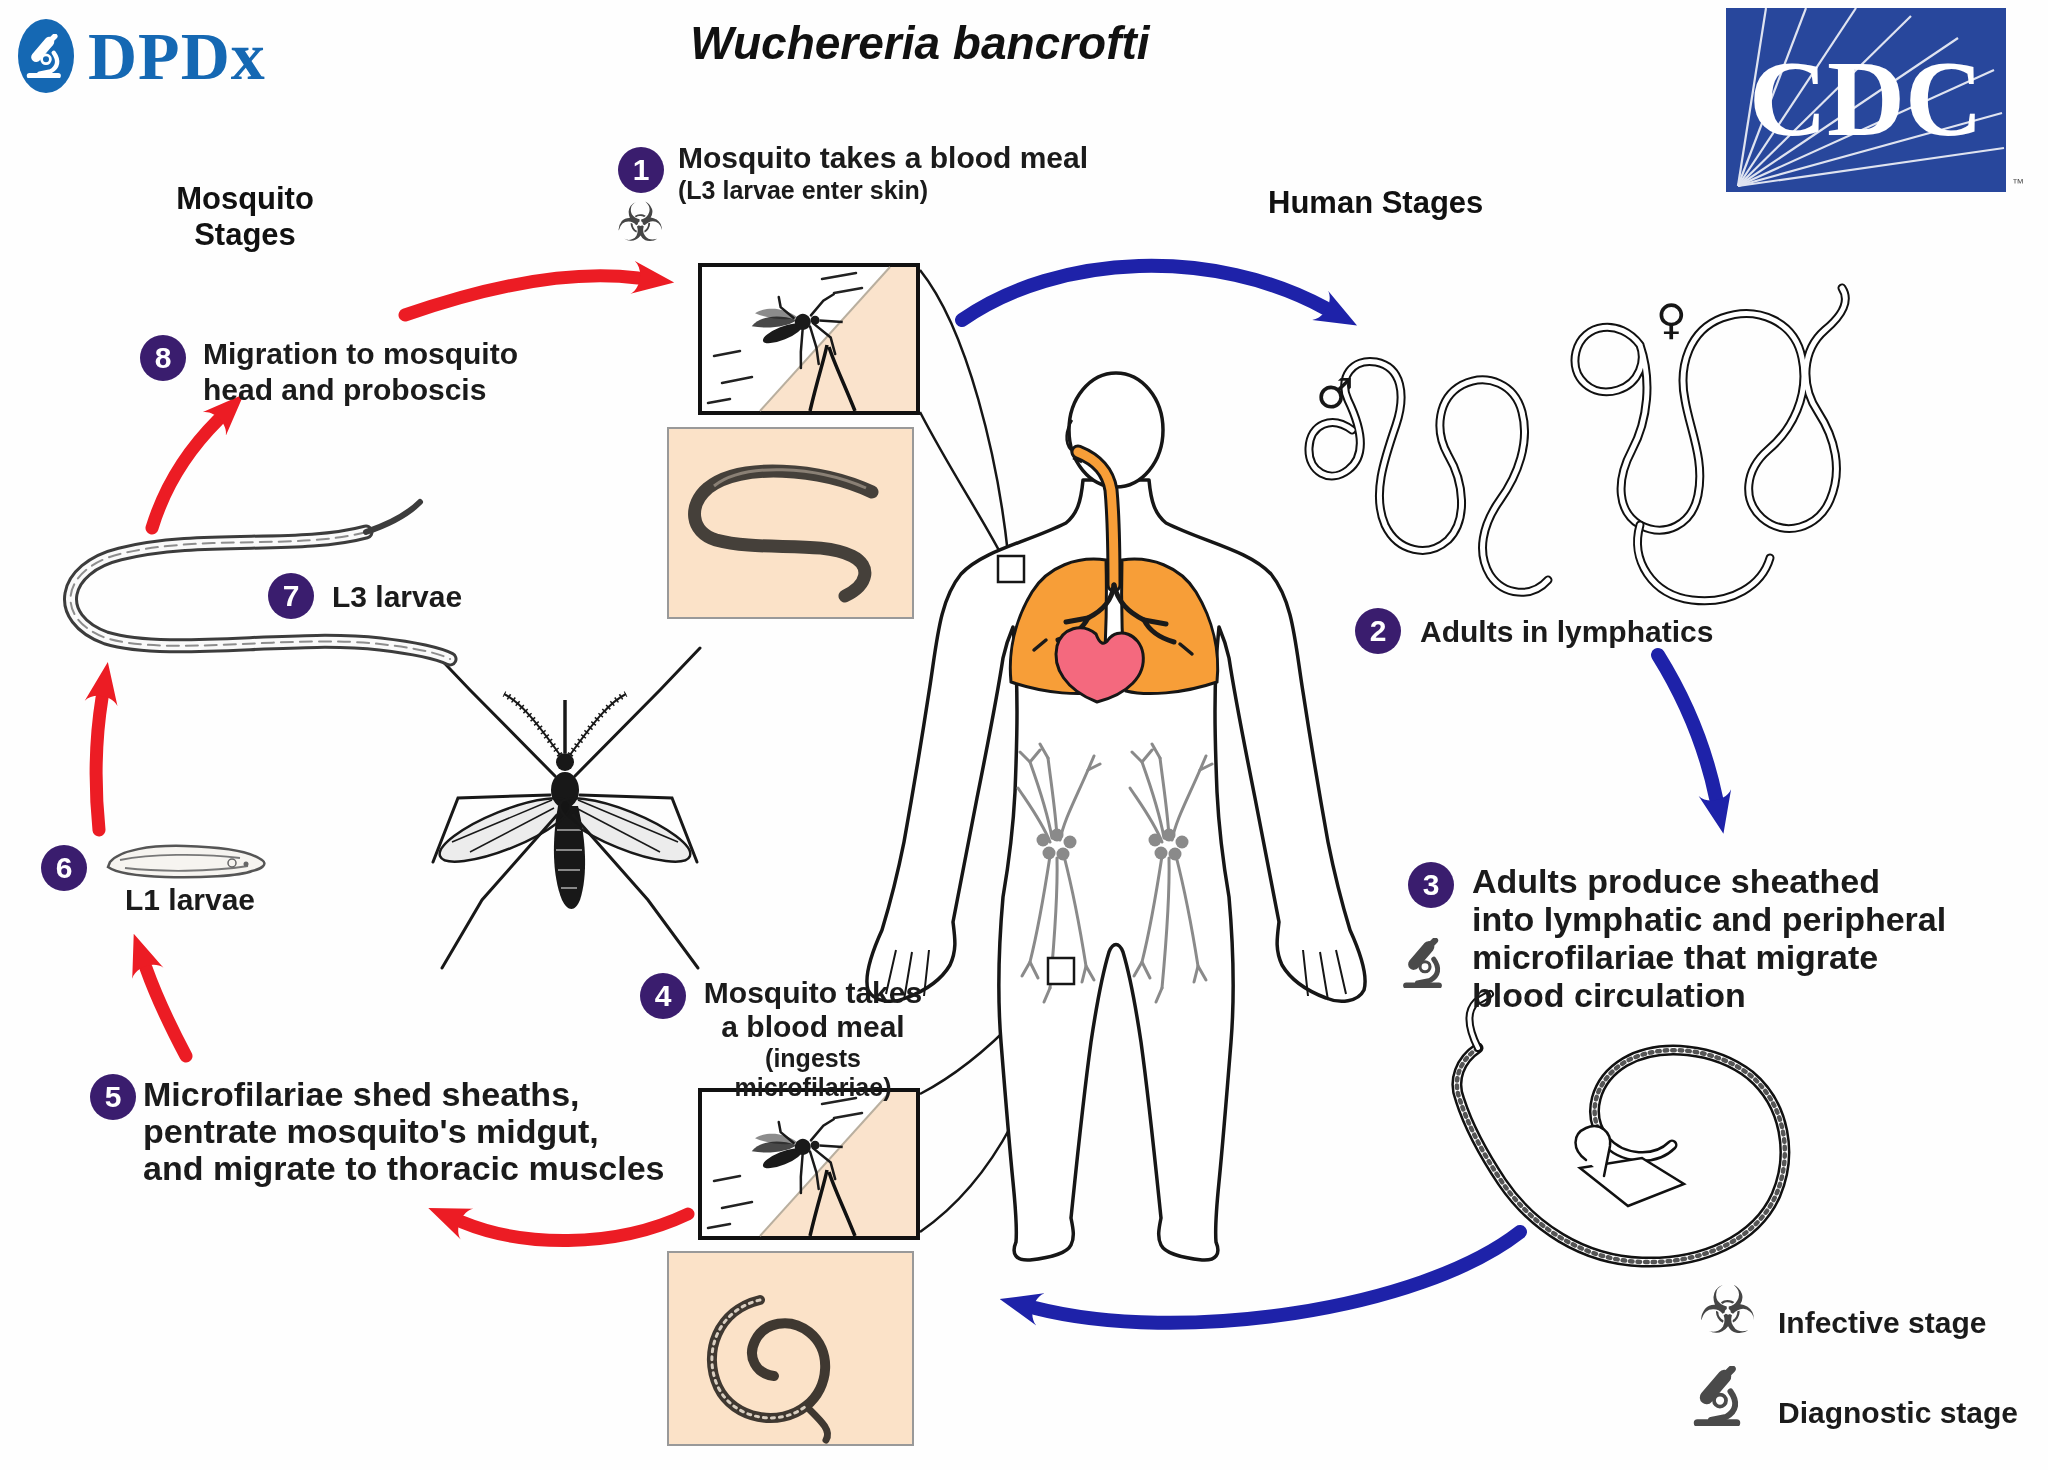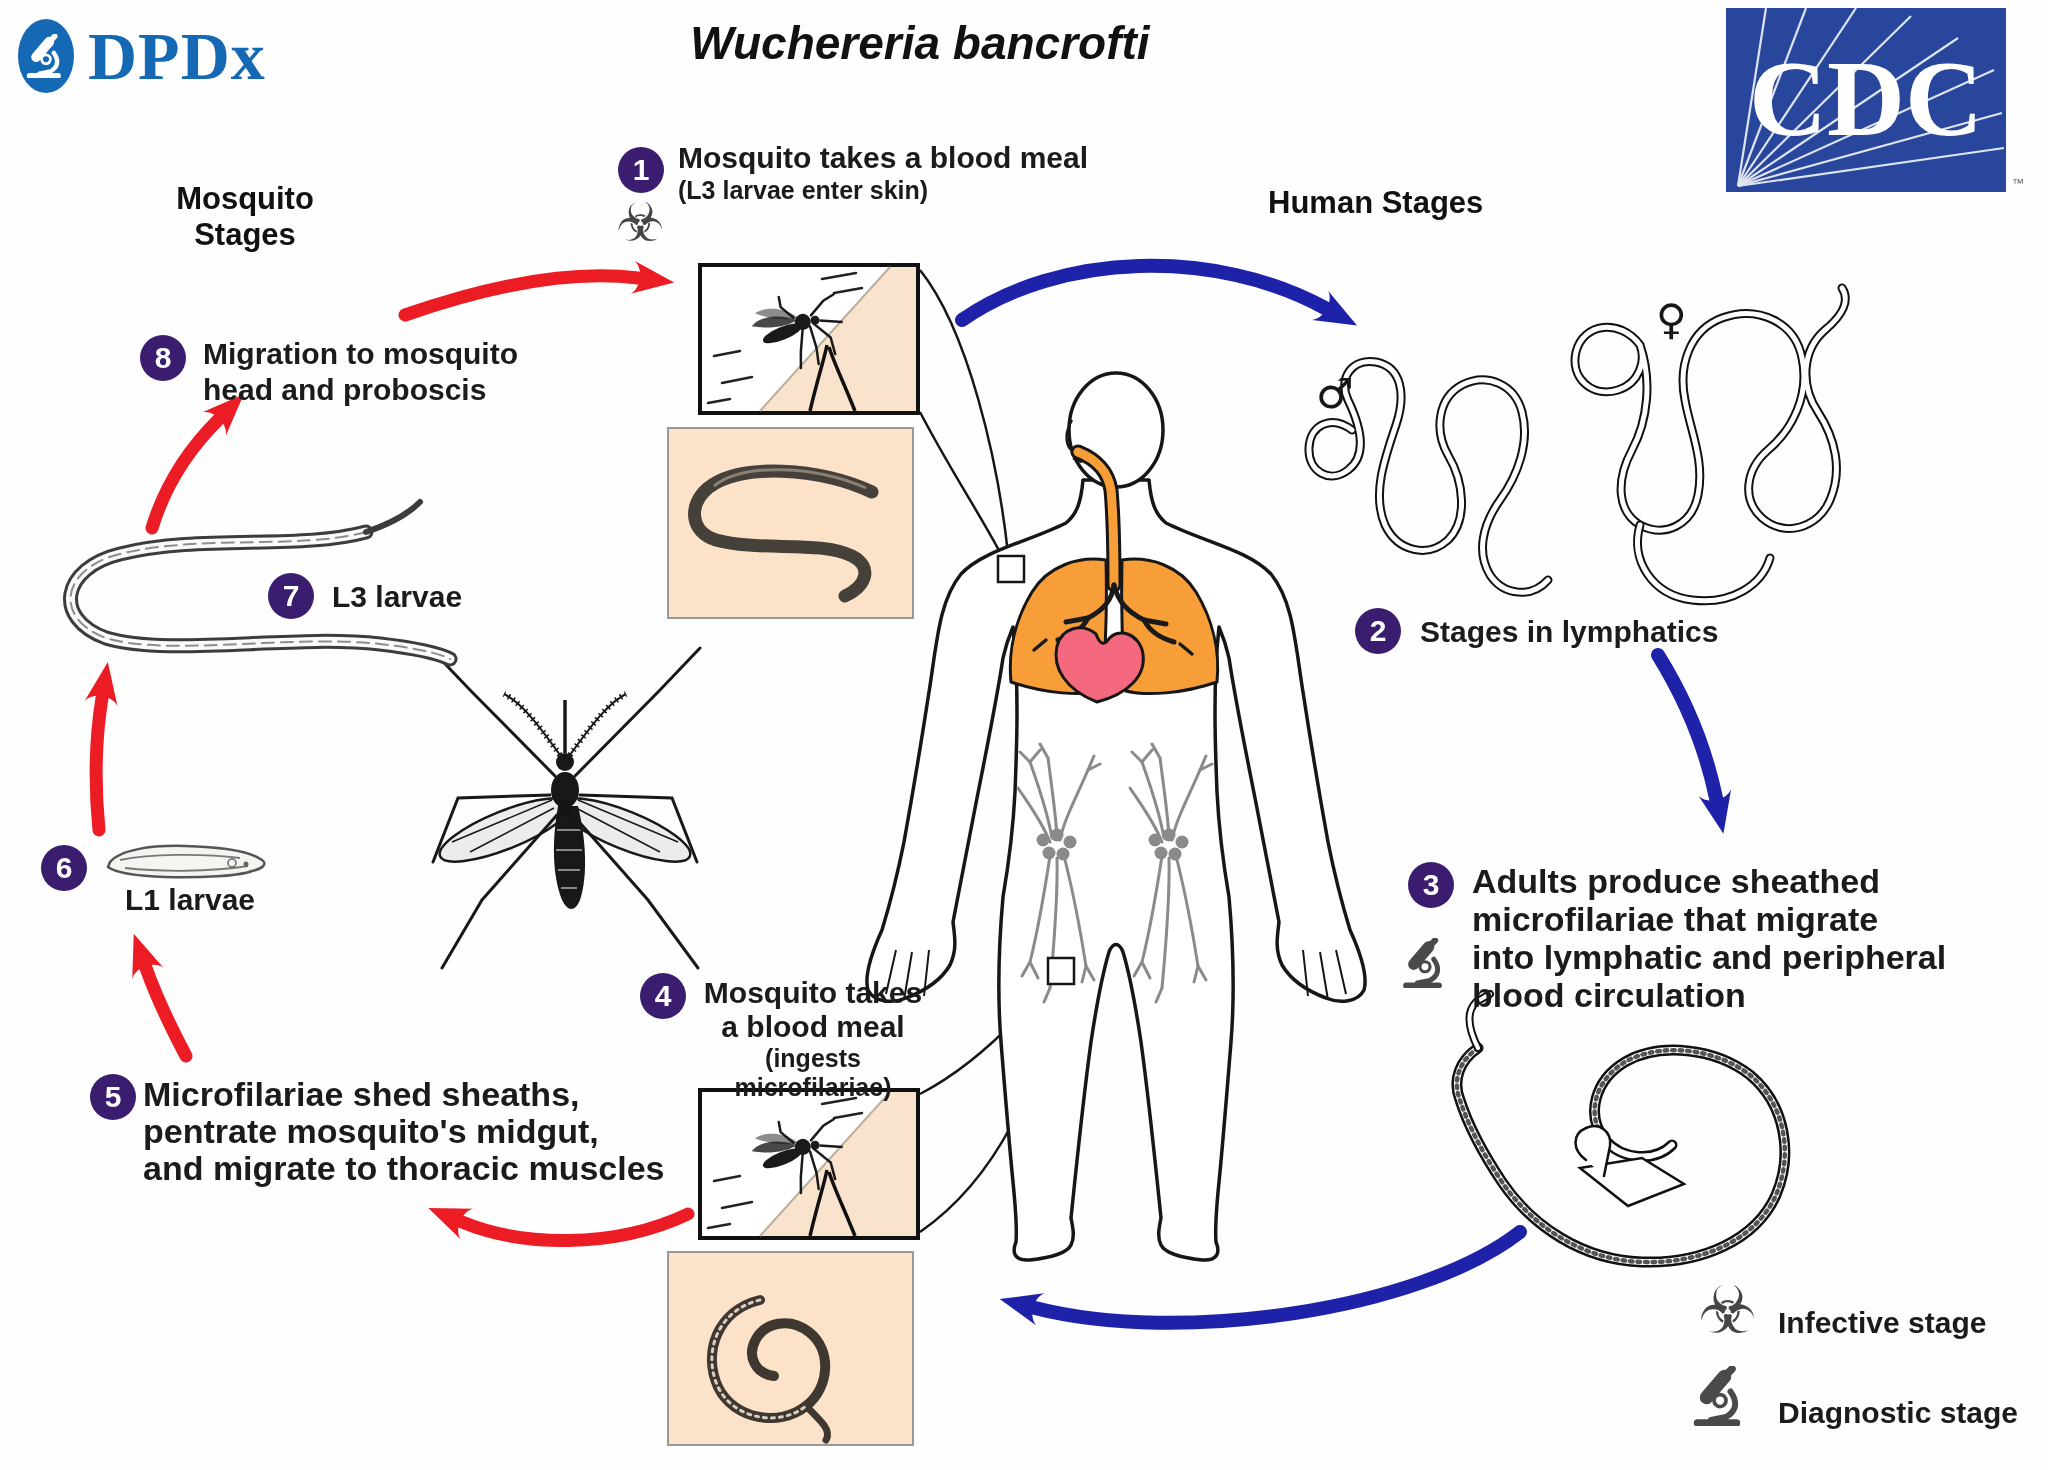--- a/index.html
+++ b/index.html
@@ -293,27 +293,27 @@
 <div class="abs section-header" style="left:1268px;top:185px;">Human Stages</div>
 
 <div class="abs badge" style="left:618px;top:147px;">1</div>
 <div class="abs" style="left:678px;top:140px;">
   <div class="step-text">Mosquito takes a blood meal</div>
   <div class="step-sub">(L3 larvae enter skin)</div>
 </div>
 <div class="abs bio" style="left:616px;top:196px;font-size:54px;">☣</div>
 
 <div class="abs badge" style="left:1355px;top:608px;">2</div>
-<div class="abs step-text" style="left:1420px;top:614px;">Stages in lymphatics</div>
+<div class="abs step-text" style="left:1420px;top:614px;">Adults in lymphatics</div>
 
 <div class="abs badge" style="left:1408px;top:862px;">3</div>
 <div class="abs small-step" style="left:1472px;top:862px;line-height:38px;">
   <div>Adults produce sheathed</div>
+  <div>into lymphatic and peripheral</div>
   <div>microfilariae that migrate</div>
-  <div>into lymphatic and peripheral</div>
   <div>blood circulation</div>
 </div>
 <svg class="abs" style="left:1400px;top:938px;color:#4a4a4a;" width="50" height="50" viewBox="0 0 40 40">
       <use href="#microscope"></use>
     </svg>
 
 <div class="abs badge" style="left:640px;top:973px;">4</div>
 <div class="abs center" style="left:688px;top:976px;width:250px;">
   <div class="step-text" style="line-height:34px;">Mosquito takes</div>
   <div class="step-text" style="line-height:34px;">a blood meal</div>

